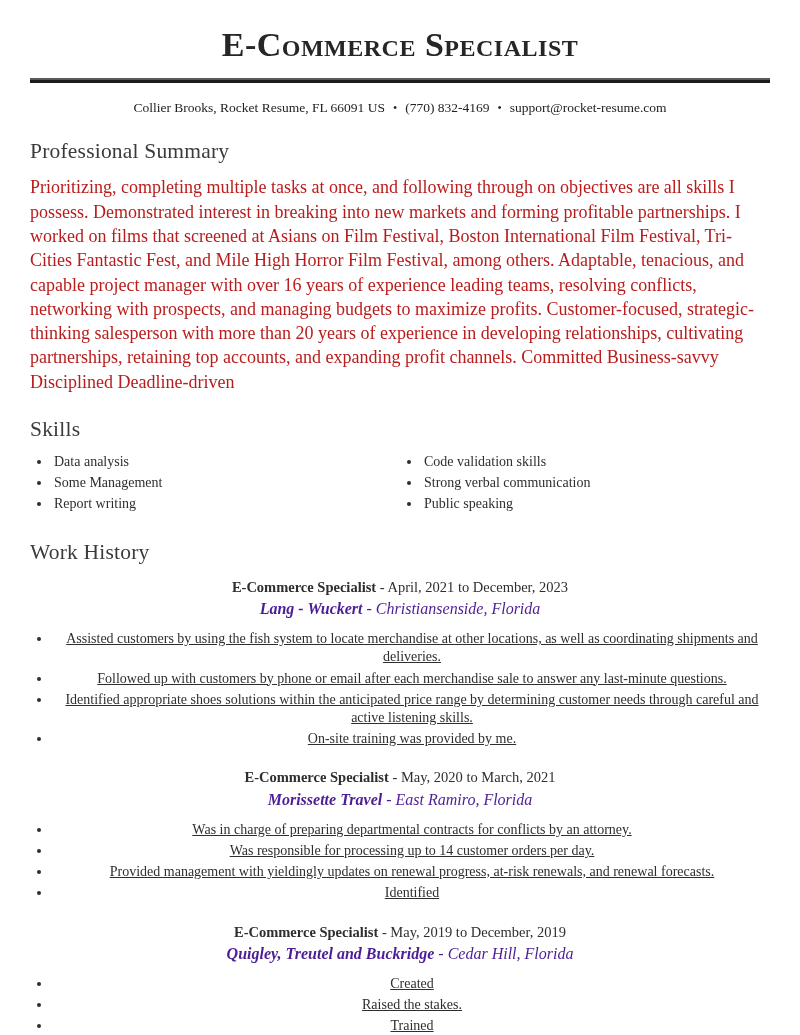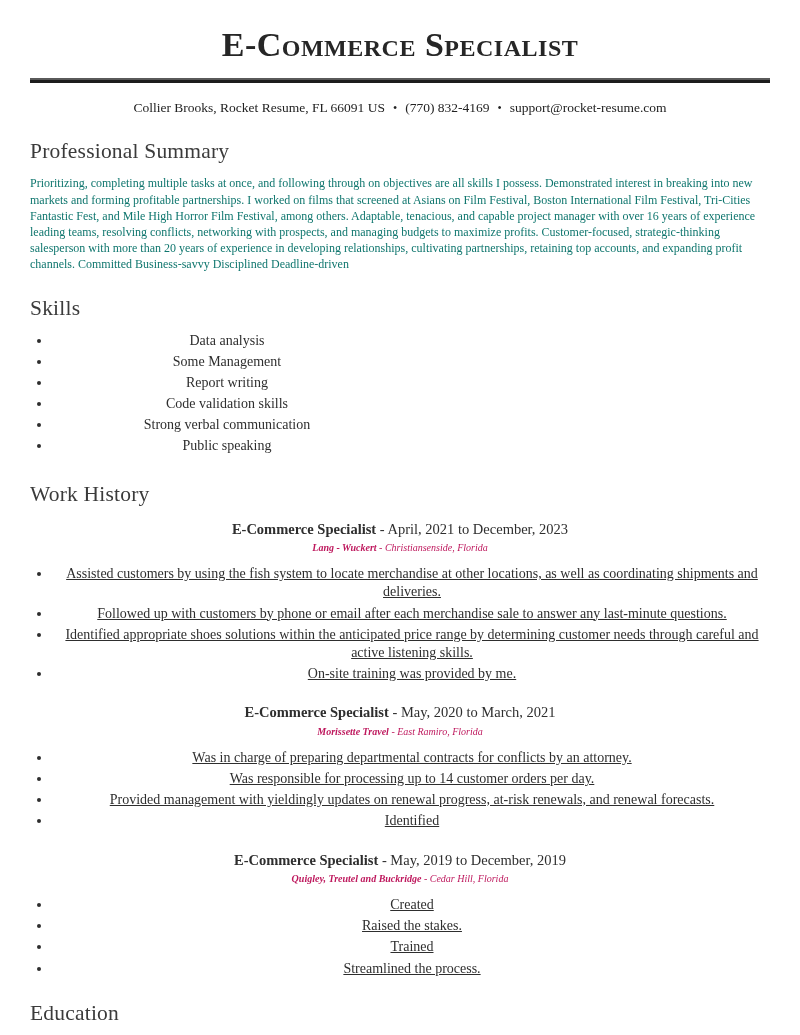--- a/index.html
+++ b/index.html
@@ -43,49 +43,48 @@
   }
   h2.section-heading {
     font-size: 21.5px;
     font-weight: 400;
     color: #3b3b3b;
     margin-top: 23px;
     margin-bottom: 11px;
     letter-spacing: 0.2px;
   }
   .summary-text {
-    font-size: 12px;
+    font-size: 18px;
     line-height: 1.35;
-    color: #0f766e;
+    color: #b91c1c;
   }
   .skills-columns {
     display: flex;
-    flex-direction: column;
-    text-align: center;
+    flex-direction: row;
   }
   .skills-col { width: 50%; }
   ul.bullet-list {
     list-style: disc;
     padding-left: 22px;
     font-size: 14px;
     line-height: 1.3;
     color: #2e2e2e;
   }
   ul.bullet-list li { padding-left: 2px; margin-bottom: 3px; }
   .job { margin-bottom: 21px; text-align: center; }
   .job:last-child, .edu-entry:last-child { margin-bottom: 0; }
   .job-title-line, .edu-degree-line {
     font-size: 14.5px;
     margin-bottom: 4.5px;
     color: #2e2e2e;
   }
   .job-company-line, .edu-school-line {
-    font-size: 10px;
+    font-size: 16px;
     font-style: italic;
-    color: #be185d;
+    color: #4c1d95;
   }
   .bold { font-weight: bold; }
   .job .bullet-list { margin-top: 12px; text-decoration: underline; }
   .edu-entry { margin-bottom: 17px; }
   .work-section .section-heading, .edu-section .section-heading { margin-bottom: 14px; }
 </style>
 </head>
 <body>
 
 <div class="page">

